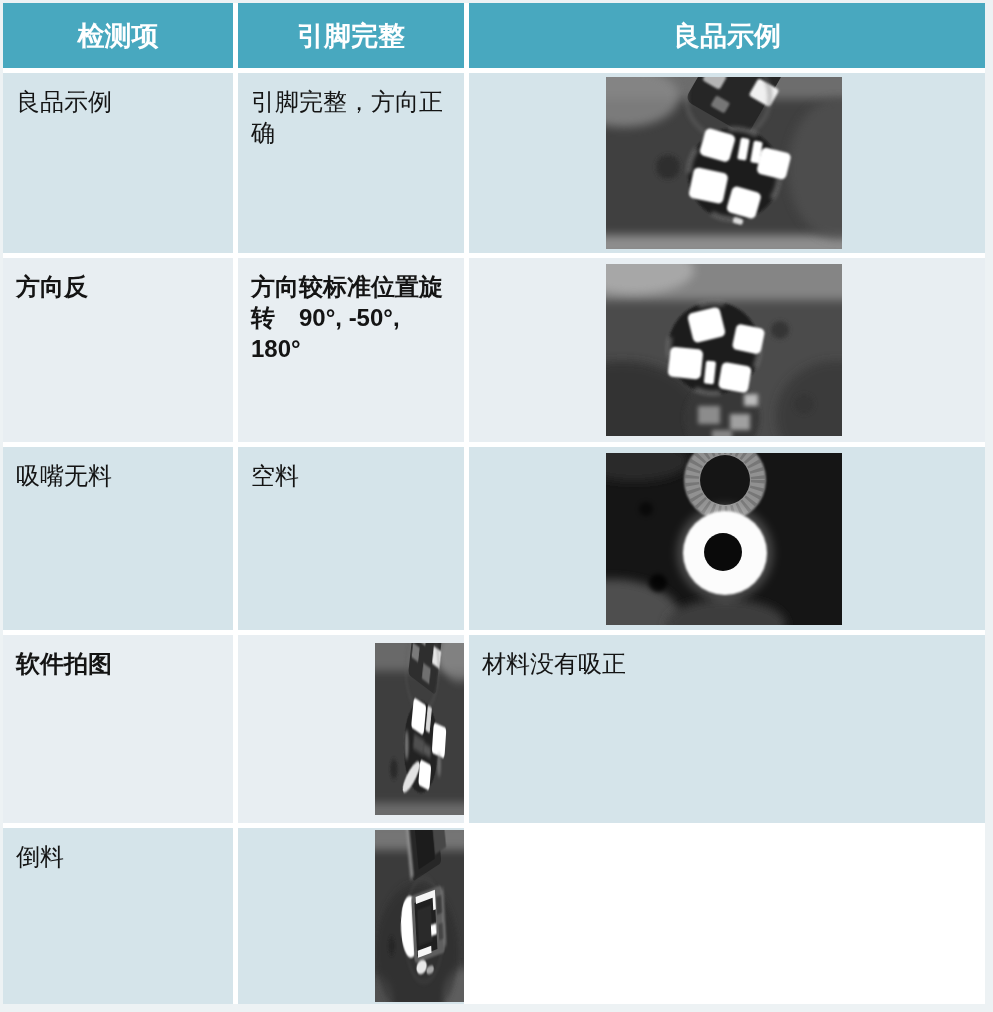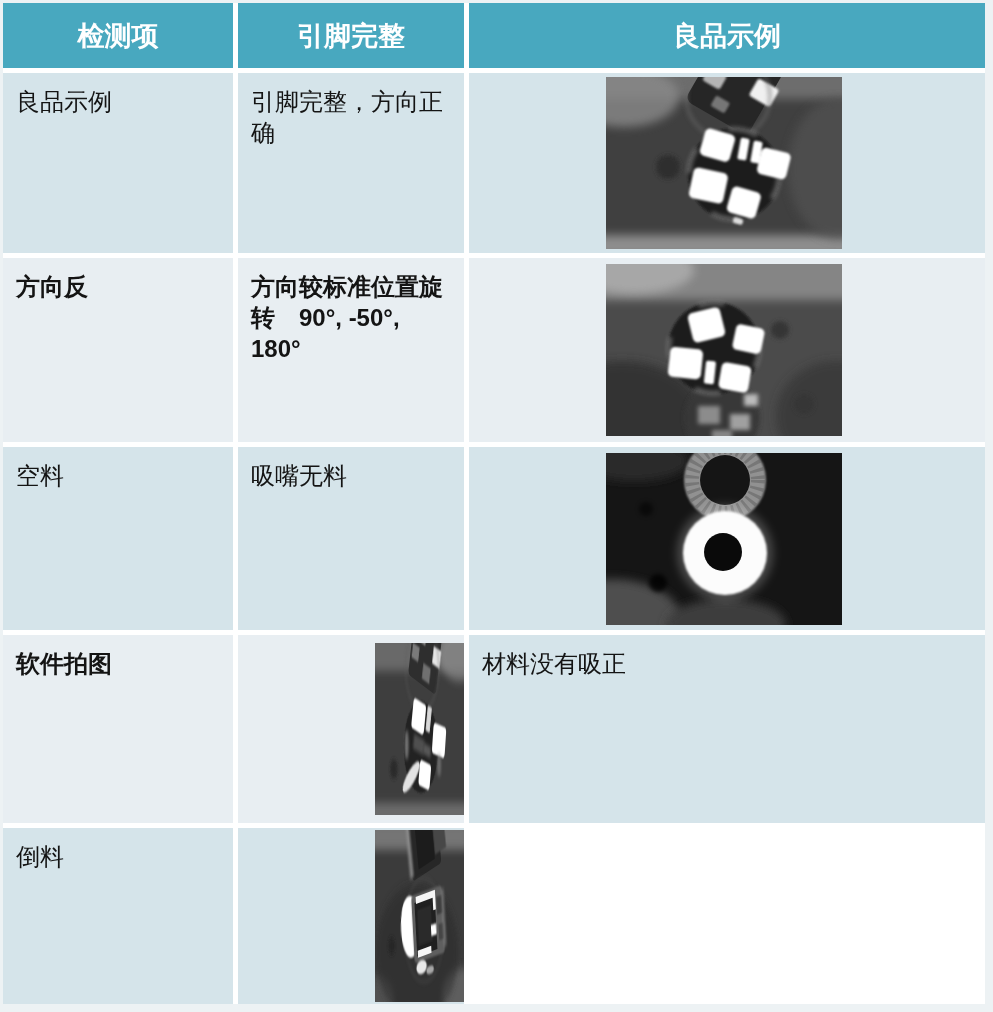--- a/index.html
+++ b/index.html
@@ -137,22 +137,22 @@
             <rect x="84" y="46" width="33" height="30" rx="5" transform="rotate(-14 100 61)"></rect>
             <rect x="128" y="62" width="29" height="26" rx="5" transform="rotate(12 142 75)"></rect>
             <rect x="63" y="84" width="33" height="30" rx="5" transform="rotate(6 79 99)"></rect>
             <rect x="99" y="97" width="10" height="23" rx="2" transform="rotate(6 104 108)"></rect>
             <rect x="114" y="100" width="30" height="27" rx="5" transform="rotate(10 129 113)"></rect>
           </g>
         </svg>
       </div>
     </div>
 
+    <div class="cell band-a">吸嘴无料</div>
     <div class="cell band-a">空料</div>
-    <div class="cell band-a">吸嘴无料</div>
     <div class="photo-cell band-a">
       <div class="photo" role="img" aria-label="grayscale camera photo: empty nozzle, bright ring with dark hole and gray ring above">
         <svg viewBox="0 0 236 172" preserveAspectRatio="none">
           <defs>
             <filter id="b1c" x="-60%" y="-60%" width="220%" height="220%">
                 <feGaussianBlur stdDeviation="1"></feGaussianBlur>
               </filter>
             <filter id="b2c" x="-60%" y="-60%" width="220%" height="220%">
                 <feGaussianBlur stdDeviation="2.2"></feGaussianBlur>
               </filter>

